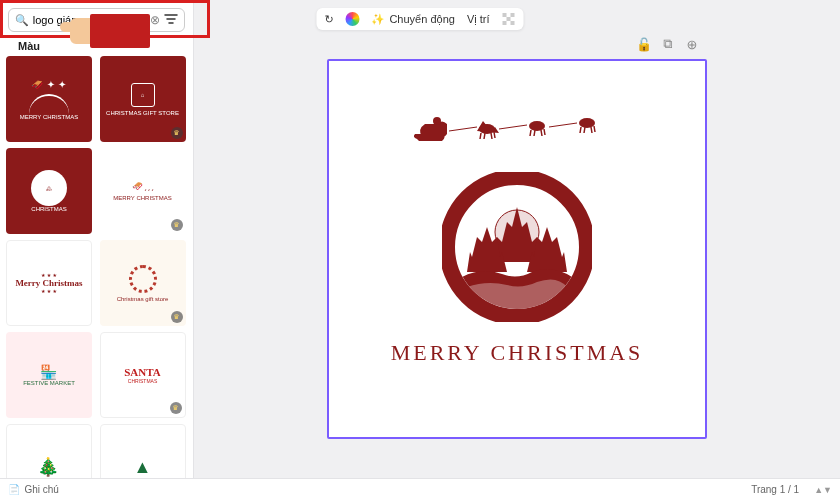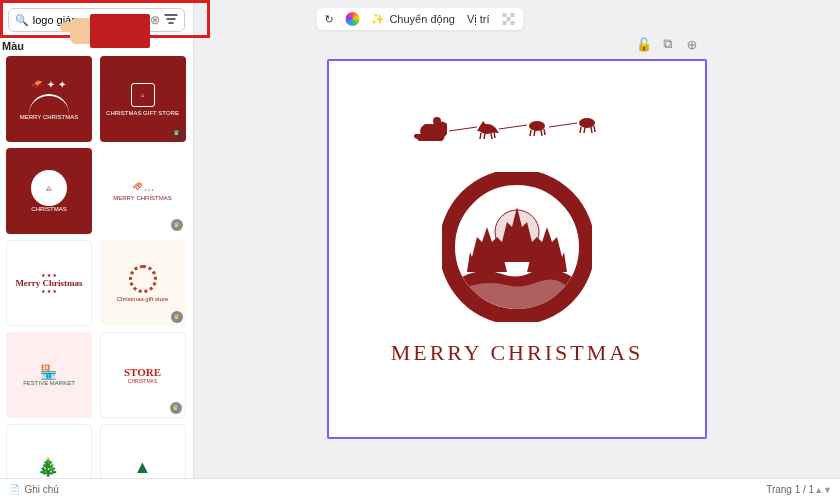--- a/index.html
+++ b/index.html
@@ -20,21 +20,21 @@
 .search-input-row .mag { font-size: 11px; color: #666; margin-right: 4px; }
 .search-input-row input { border: none; outline: none; flex: 1; font-size: 11px; min-width: 0; }
 .search-input-row .clear { font-size: 12px; color: #888; cursor: pointer; margin: 0 4px; }
 .search-input-row .filters { font-size: 13px; color: #333; cursor: pointer; }
 
 .pointer-hand { position: absolute; top: 18px; left: 70px; z-index: 25; pointer-events: none; }
 .pointer-hand .hand { width: 30px; height: 26px; background: #f4c89a; border-radius: 6px 10px 10px 6px; position: relative; }
 .pointer-hand .hand::before { content: ""; position: absolute; left: -10px; top: 4px; width: 14px; height: 10px; background: #f4c89a; border-radius: 6px 0 0 6px; }
 .pointer-hand .cuff { position: absolute; right: -50px; top: -4px; width: 60px; height: 34px; background: #c01e1e; border-radius: 2px; }
 
-.color-label { font-size: 11px; font-weight: 600; padding: 0 2px 4px; color: #222; }
+.color-label { font-size: 11px; font-weight: 600; padding: 0 18px 4px; color: #222; }
 
 .grid { flex: 1; overflow-y: auto; padding: 0 6px 6px; display: grid; grid-template-columns: 1fr 1fr; gap: 6px; }
 .tpl { position: relative; width: 86px; height: 86px; border-radius: 4px; overflow: hidden; cursor: pointer; display: flex; flex-direction: column; align-items: center; justify-content: center; font-size: 6px; text-align: center; }
 .tpl .crown { position: absolute; bottom: 3px; right: 3px; width: 12px; height: 12px; border-radius: 50%; background: rgba(60,60,60,0.6); color: #ffd966; font-size: 7px; display: flex; align-items: center; justify-content: center; }
 
 .tpl.t1 { background: #8b1a1a; color: #fff; }
 .tpl.t1 .sleigh { font-size: 10px; }
 .tpl.t2 { background: #8b1a1a; color: #fff; }
 .tpl.t2 .house { width: 24px; height: 24px; border: 1px solid #fff; border-radius: 3px; display:flex; align-items:center; justify-content:center; margin-bottom: 3px; }
 .tpl.t3 { background: #8b1a1a; color: #fff; }
@@ -58,21 +58,21 @@
 .canvas .sleigh-deer { position: absolute; top: 48px; font-size: 18px; letter-spacing: 3px; left: 50%; transform: translateX(-50%); white-space: nowrap; }
 .canvas .sleigh-deer svg { width: 220px; height: 40px; }
 .canvas .ornament { width: 150px; height: 150px; margin-top: 40px; }
 .canvas .merry-text { font-family: "Times New Roman", serif; font-size: 22px; letter-spacing: 3px; margin-top: 18px; }
 
 .add-page { width: 380px; margin-top: 8px; background: #fff; border-radius: 6px; text-align: center; padding: 6px; font-size: 11px; color: #555; cursor: pointer; }
 
 .bottombar { position: absolute; bottom: 0; left: 0; right: 0; height: 22px; background: #fff; border-top: 1px solid #e3e3e6; display: flex; align-items: center; font-size: 10px; color: #666; padding: 0 8px; }
 .bottombar .notes { display: flex; align-items: center; gap: 4px; cursor: pointer; }
 .bottombar .spacer { flex: 1; }
-.bottombar .pages { display: flex; align-items: flex-end; gap: 0; }
+.bottombar .pages { display: flex; align-items: flex-end; gap: 15px; }
 .bottombar .arrows { font-size: 9px; color: #999; cursor: pointer; }
 
 .grid::-webkit-scrollbar { width: 6px; }
 .grid::-webkit-scrollbar-thumb { background: #ccc; border-radius: 3px; }
 </style>
 </head>
 <body>
 
 <div class="topbar">
   <div class="tb-item">↻</div>
@@ -155,21 +155,21 @@
     <div class="tpl t6">
       <div class="wreath"></div>
       <div>Christmas gift store</div>
       <div class="crown">♛</div>
     </div>
     <div class="tpl t7">
       <div class="stand">🏪</div>
       <div>FESTIVE MARKET</div>
     </div>
     <div class="tpl t8">
-      <div class="santa-text">STORE</div>
+      <div class="santa-text">SANTA</div>
       <div style="font-size:5px">CHRISTMAS</div>
       <div class="crown">♛</div>
     </div>
     <div class="tpl t9">
       <div style="font-size:18px">🎄</div>
     </div>
     <div class="tpl t10">
       <div style="font-size:18px;color:#1a6e3a">▲</div>
     </div>
   </div>

